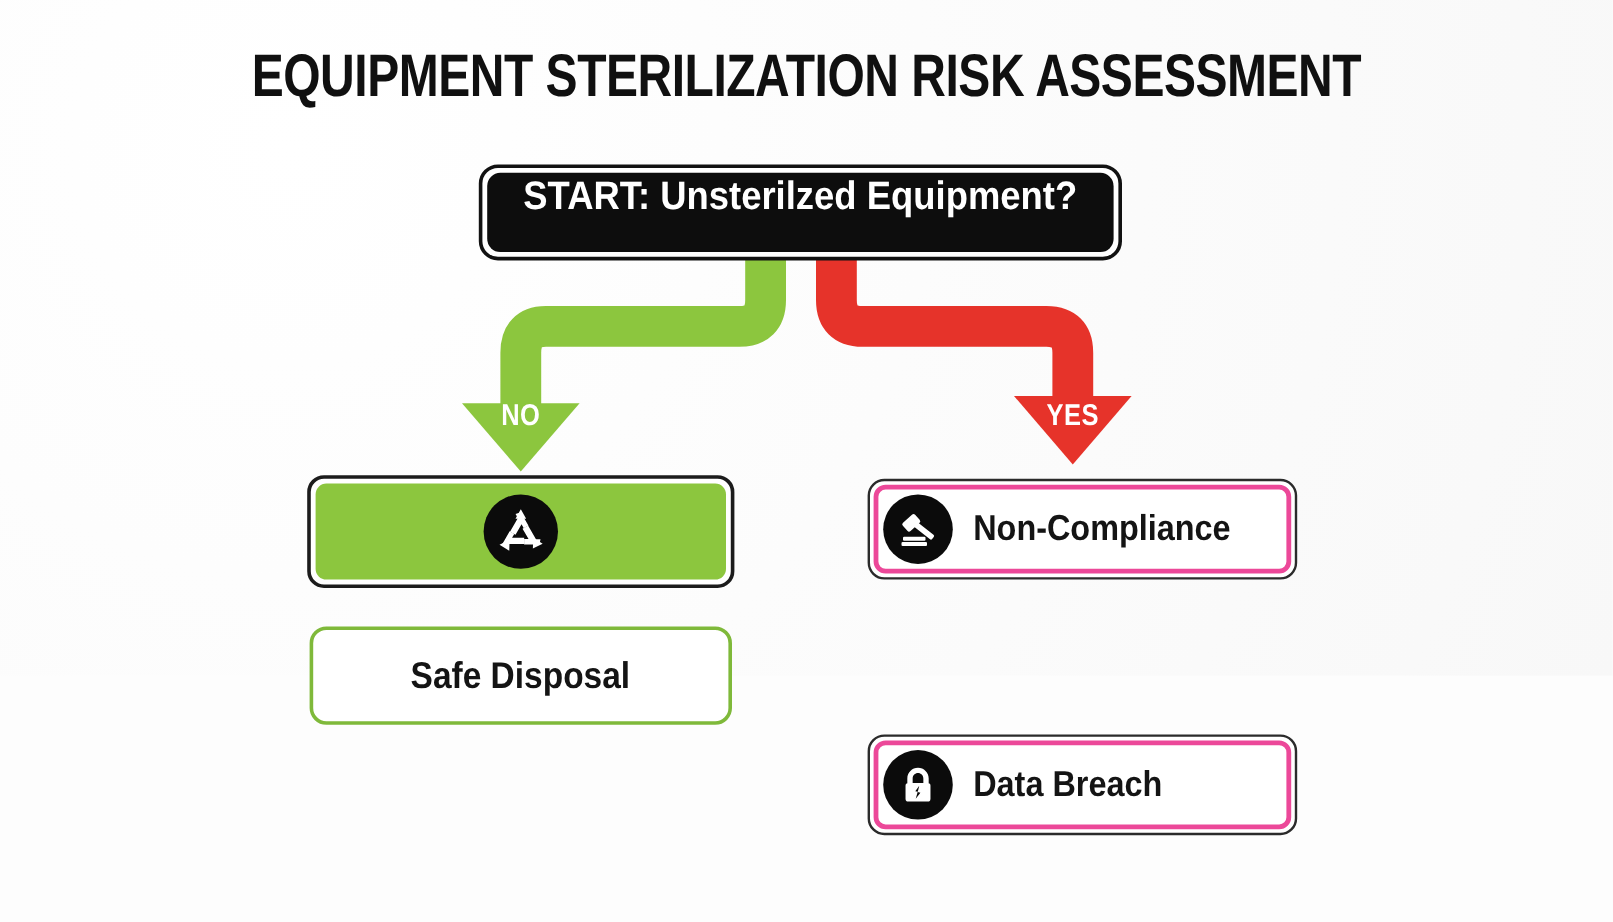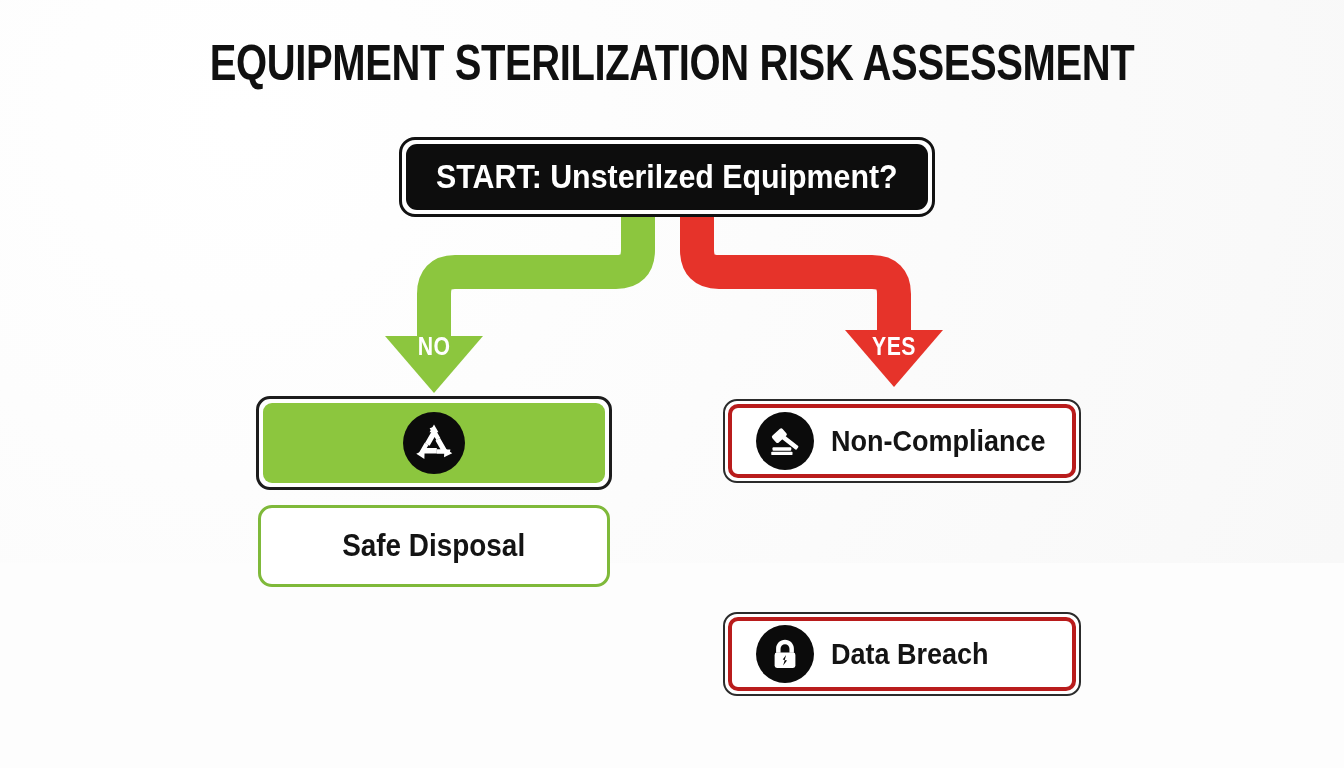--- a/index.html
+++ b/index.html
@@ -52,21 +52,21 @@
     background: #ffffff;
     box-sizing: border-box;
     padding: 4px;
   }
   .start-box {
     width: 100%;
     height: 100%;
     background: #0d0d0d;
     border-radius: 11px;
     display: flex;
-    align-items: center;
+    align-items: flex-start;
     justify-content: center;
     box-sizing: border-box;
   }
   .start-label {
     color: #ffffff;
     font-family: "Liberation Sans Narrow", "Liberation Sans", sans-serif;
     font-weight: bold;
     font-size: 33px;
     letter-spacing: 0px;
     transform: scaleX(0.92);
@@ -114,21 +114,21 @@
     border-radius: 9px;
     display: flex;
     align-items: center;
     justify-content: center;
     box-sizing: border-box;
   }
 
   .node-left-text {
     position: absolute;
     left: 258px;
-    top: 505px;
+    top: 522px;
     width: 352px;
     height: 82px;
     border: 3px solid #7fb93a;
     border-radius: 14px;
     background: #ffffff;
     box-sizing: border-box;
     display: flex;
     align-items: center;
     justify-content: center;
   }
@@ -149,27 +149,27 @@
     height: 84px;
     border: 2px solid #2b2b2b;
     border-radius: 14px;
     background: #ffffff;
     box-sizing: border-box;
     padding: 3px;
   }
   .node-right .inner {
     width: 100%;
     height: 100%;
-    border: 4px solid #b91c1c;
+    border: 4px solid #ec4899;
     border-radius: 10px;
     background: #ffffff;
     box-sizing: border-box;
     display: flex;
     align-items: center;
-    padding-left: 24px;
+    padding-left: 4px;
     gap: 17px;
   }
   .node-right .lbl {
     font-family: "Liberation Sans Narrow", "Liberation Sans", sans-serif;
     font-weight: bold;
     font-size: 30px;
     color: #141414;
     transform: scaleX(0.9);
     transform-origin: left center;
     white-space: nowrap;

